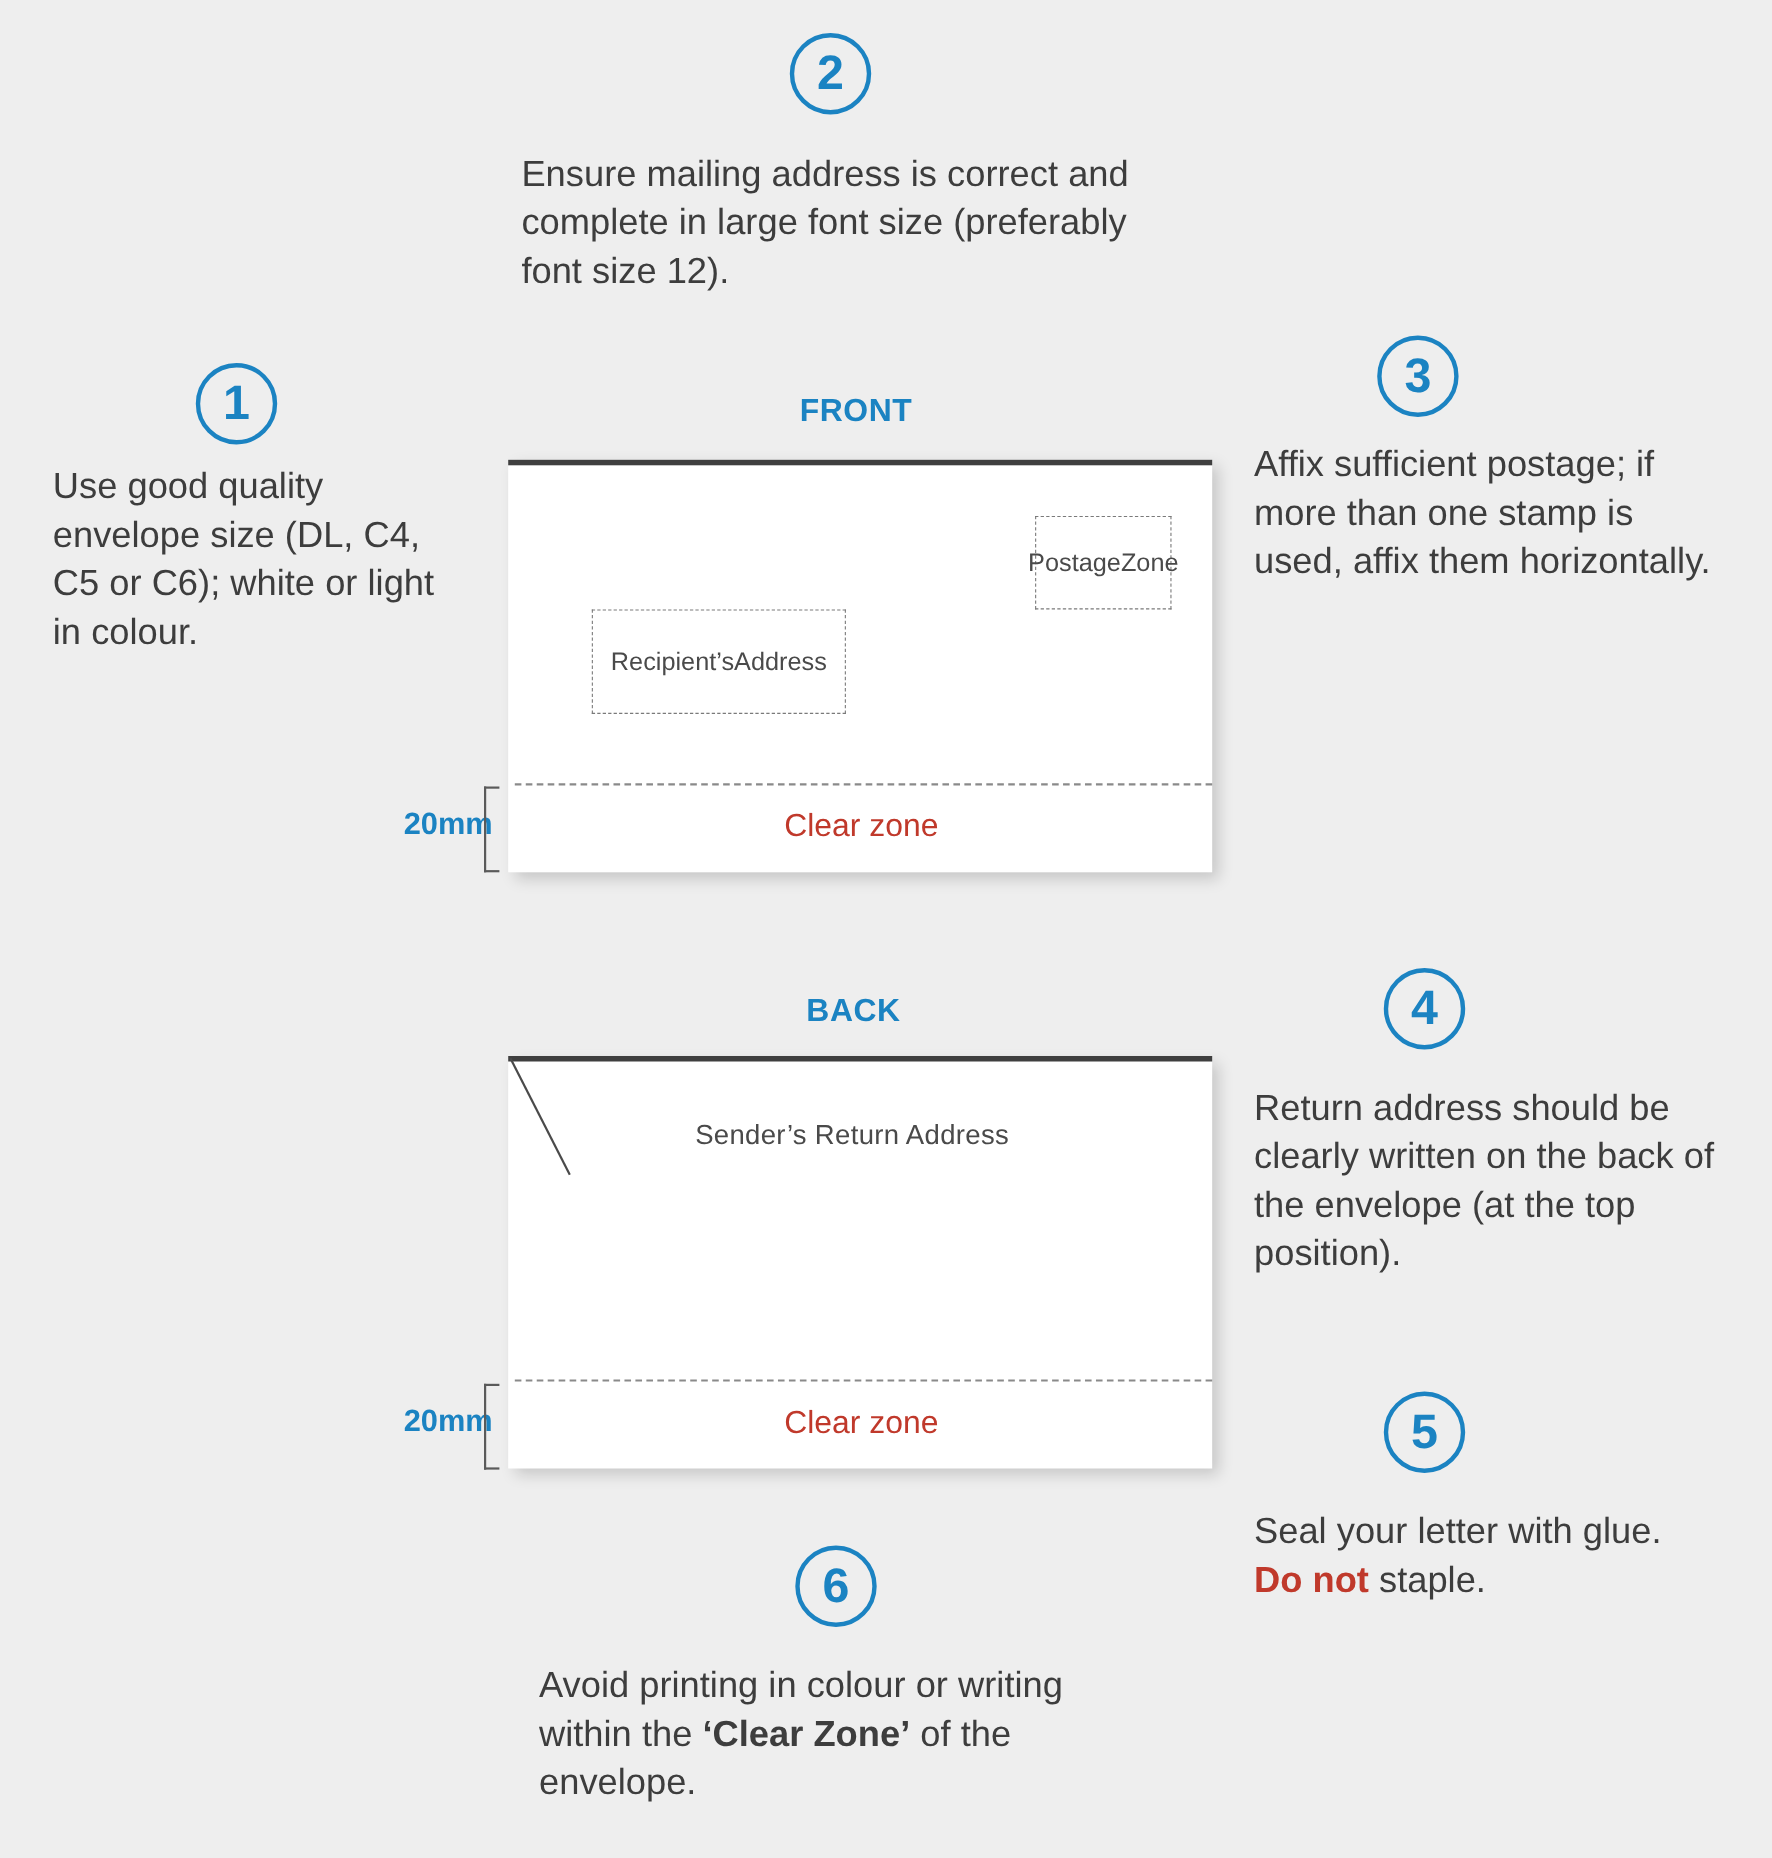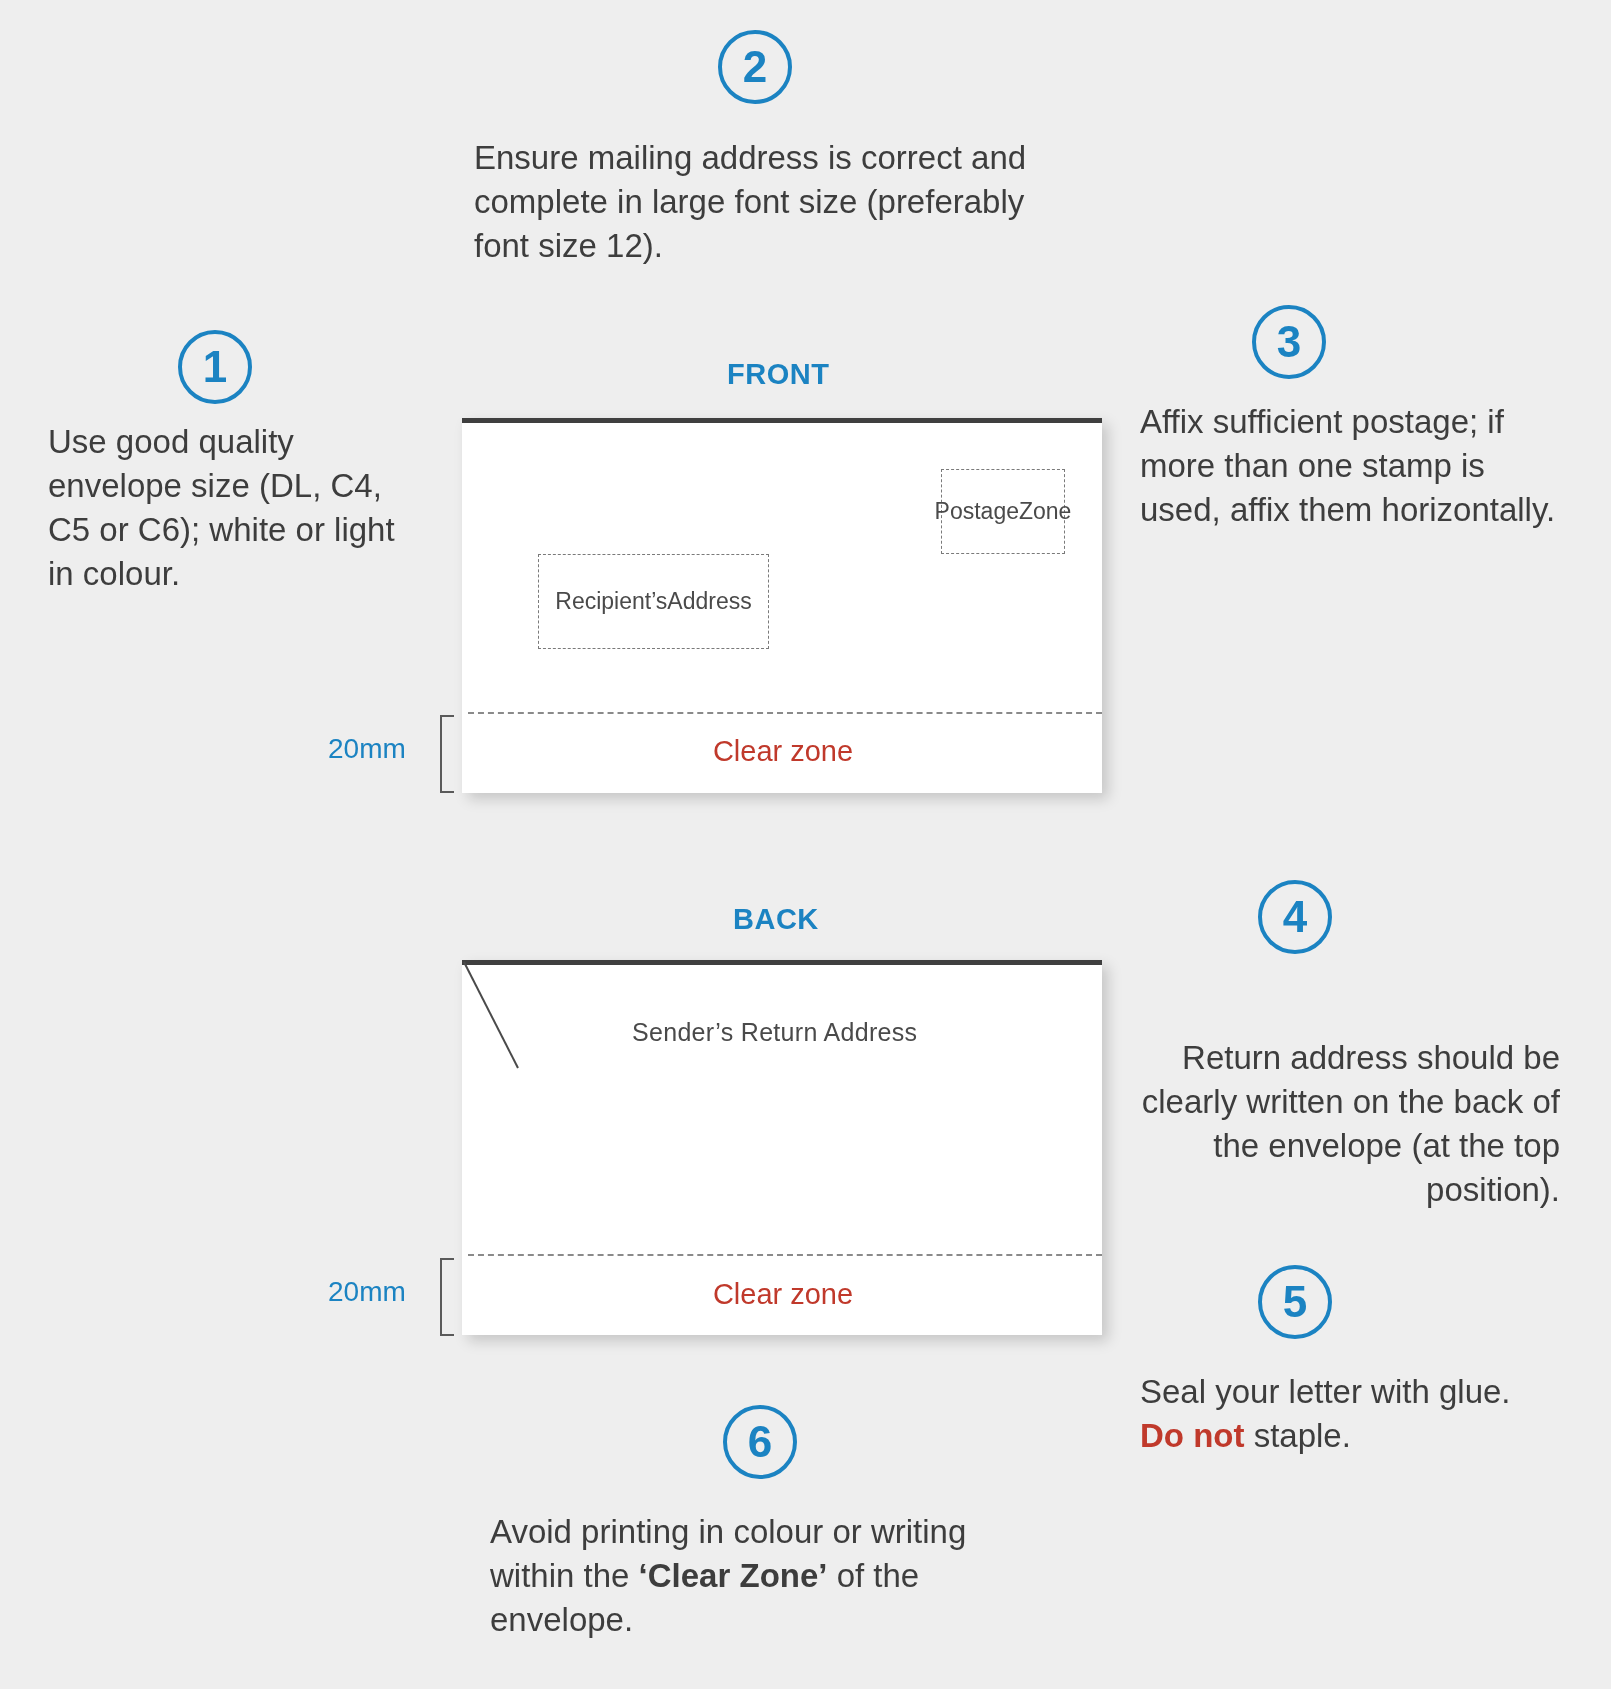--- a/index.html
+++ b/index.html
@@ -89,22 +89,23 @@
     position: absolute;
     color: #c0392b;
     font-weight: normal;
     font-size: 29px;
     text-align: center;
   }
 
   .mm-label {
     position: absolute;
     color: #1b83c2;
-    font-weight: normal;
+    font-weight: bold;
     font-size: 28px;
+    margin-left: 39px;
   }
 
   
   .bracket {
     position: absolute;
     width: 14px;
     box-sizing: border-box;
     border-left: 2px solid #5a5a5a;
     border-top: 2px solid #5a5a5a;
     border-bottom: 2px solid #5a5a5a;
@@ -175,21 +176,21 @@
 
   <div class="return-address" style="left:632px; top:1018px;">Sender’s Return Address</div>
 
   <div class="clear-line" style="left:468px; top:1254px; width:634px;"></div>
   <div class="clear-zone-label" style="left:608px; top:1278px; width:350px;">Clear zone</div>
 
   <div class="mm-label" style="left:328px; top:1276px;">20mm</div>
   <div class="bracket" style="left:440px; top:1258px; height:78px;"></div>
 
   <div class="badge" style="left:1258px; top:880px;">4</div>
-  <div class="step-text" style="left:1140px; top:1036px; width:420px;text-align:right;">Return address should be clearly written on the back of the envelope (at the top position).</div>
+  <div class="step-text" style="left:1140px; top:985px; width:420px;">Return address should be clearly written on the back of the envelope (at the top position).</div>
 
   <div class="badge" style="left:1258px; top:1265px;">5</div>
   <div class="step-text" style="left:1140px; top:1370px; width:400px;">
     <span>Seal your letter with glue. </span><span class="red">Do not</span><span> staple.</span>
   </div>
 
   <div class="badge" style="left:723px; top:1405px;">6</div>
   <div class="step-text" style="left:490px; top:1510px; width:560px;">
     <span>Avoid printing in colour or writing within the </span><span class="bold">‘Clear Zone’</span><span> of the envelope.</span>
   </div>

